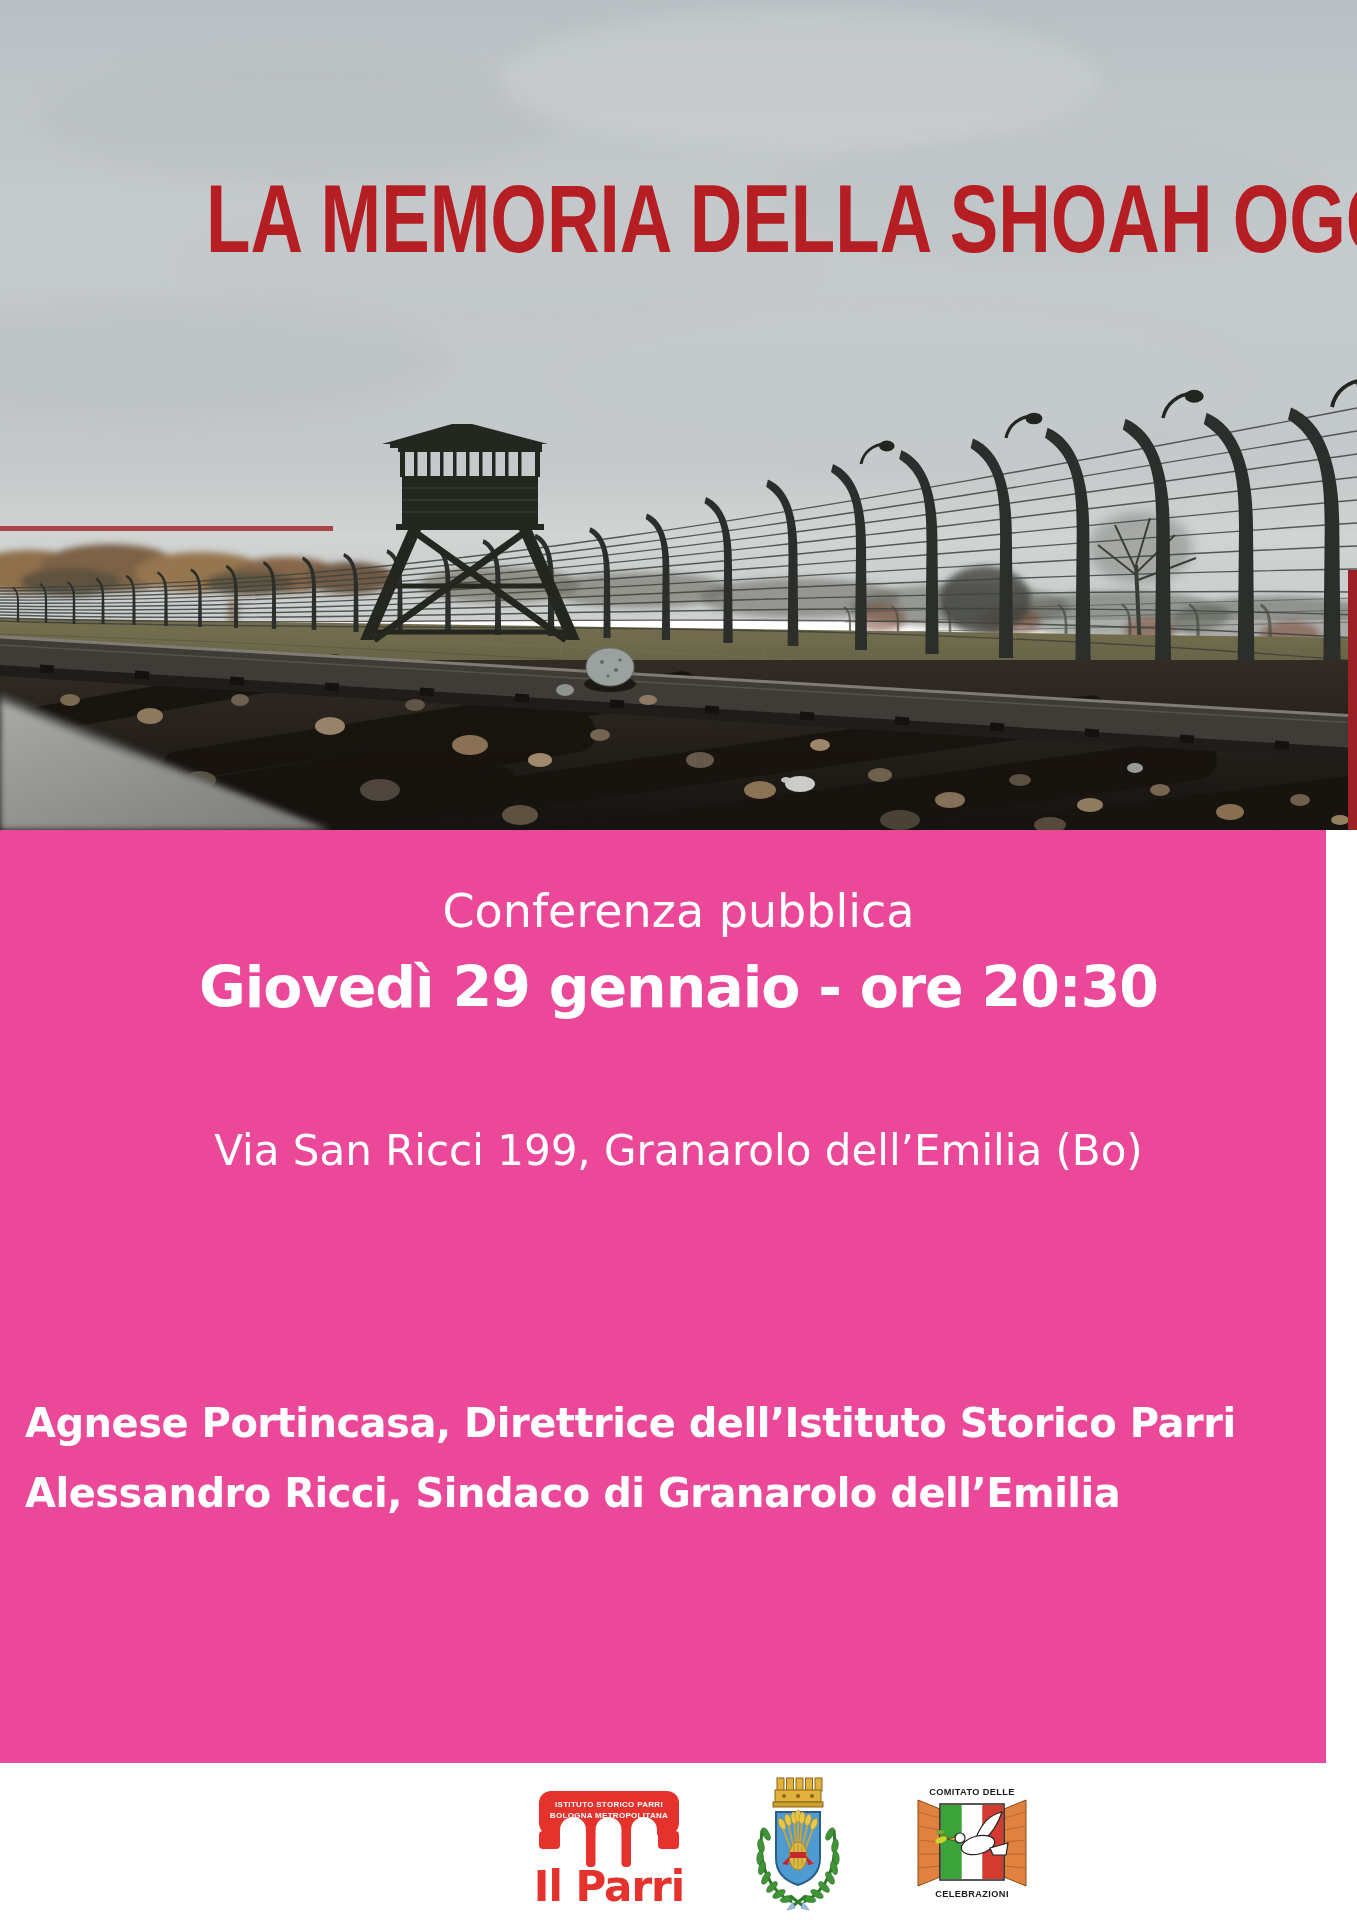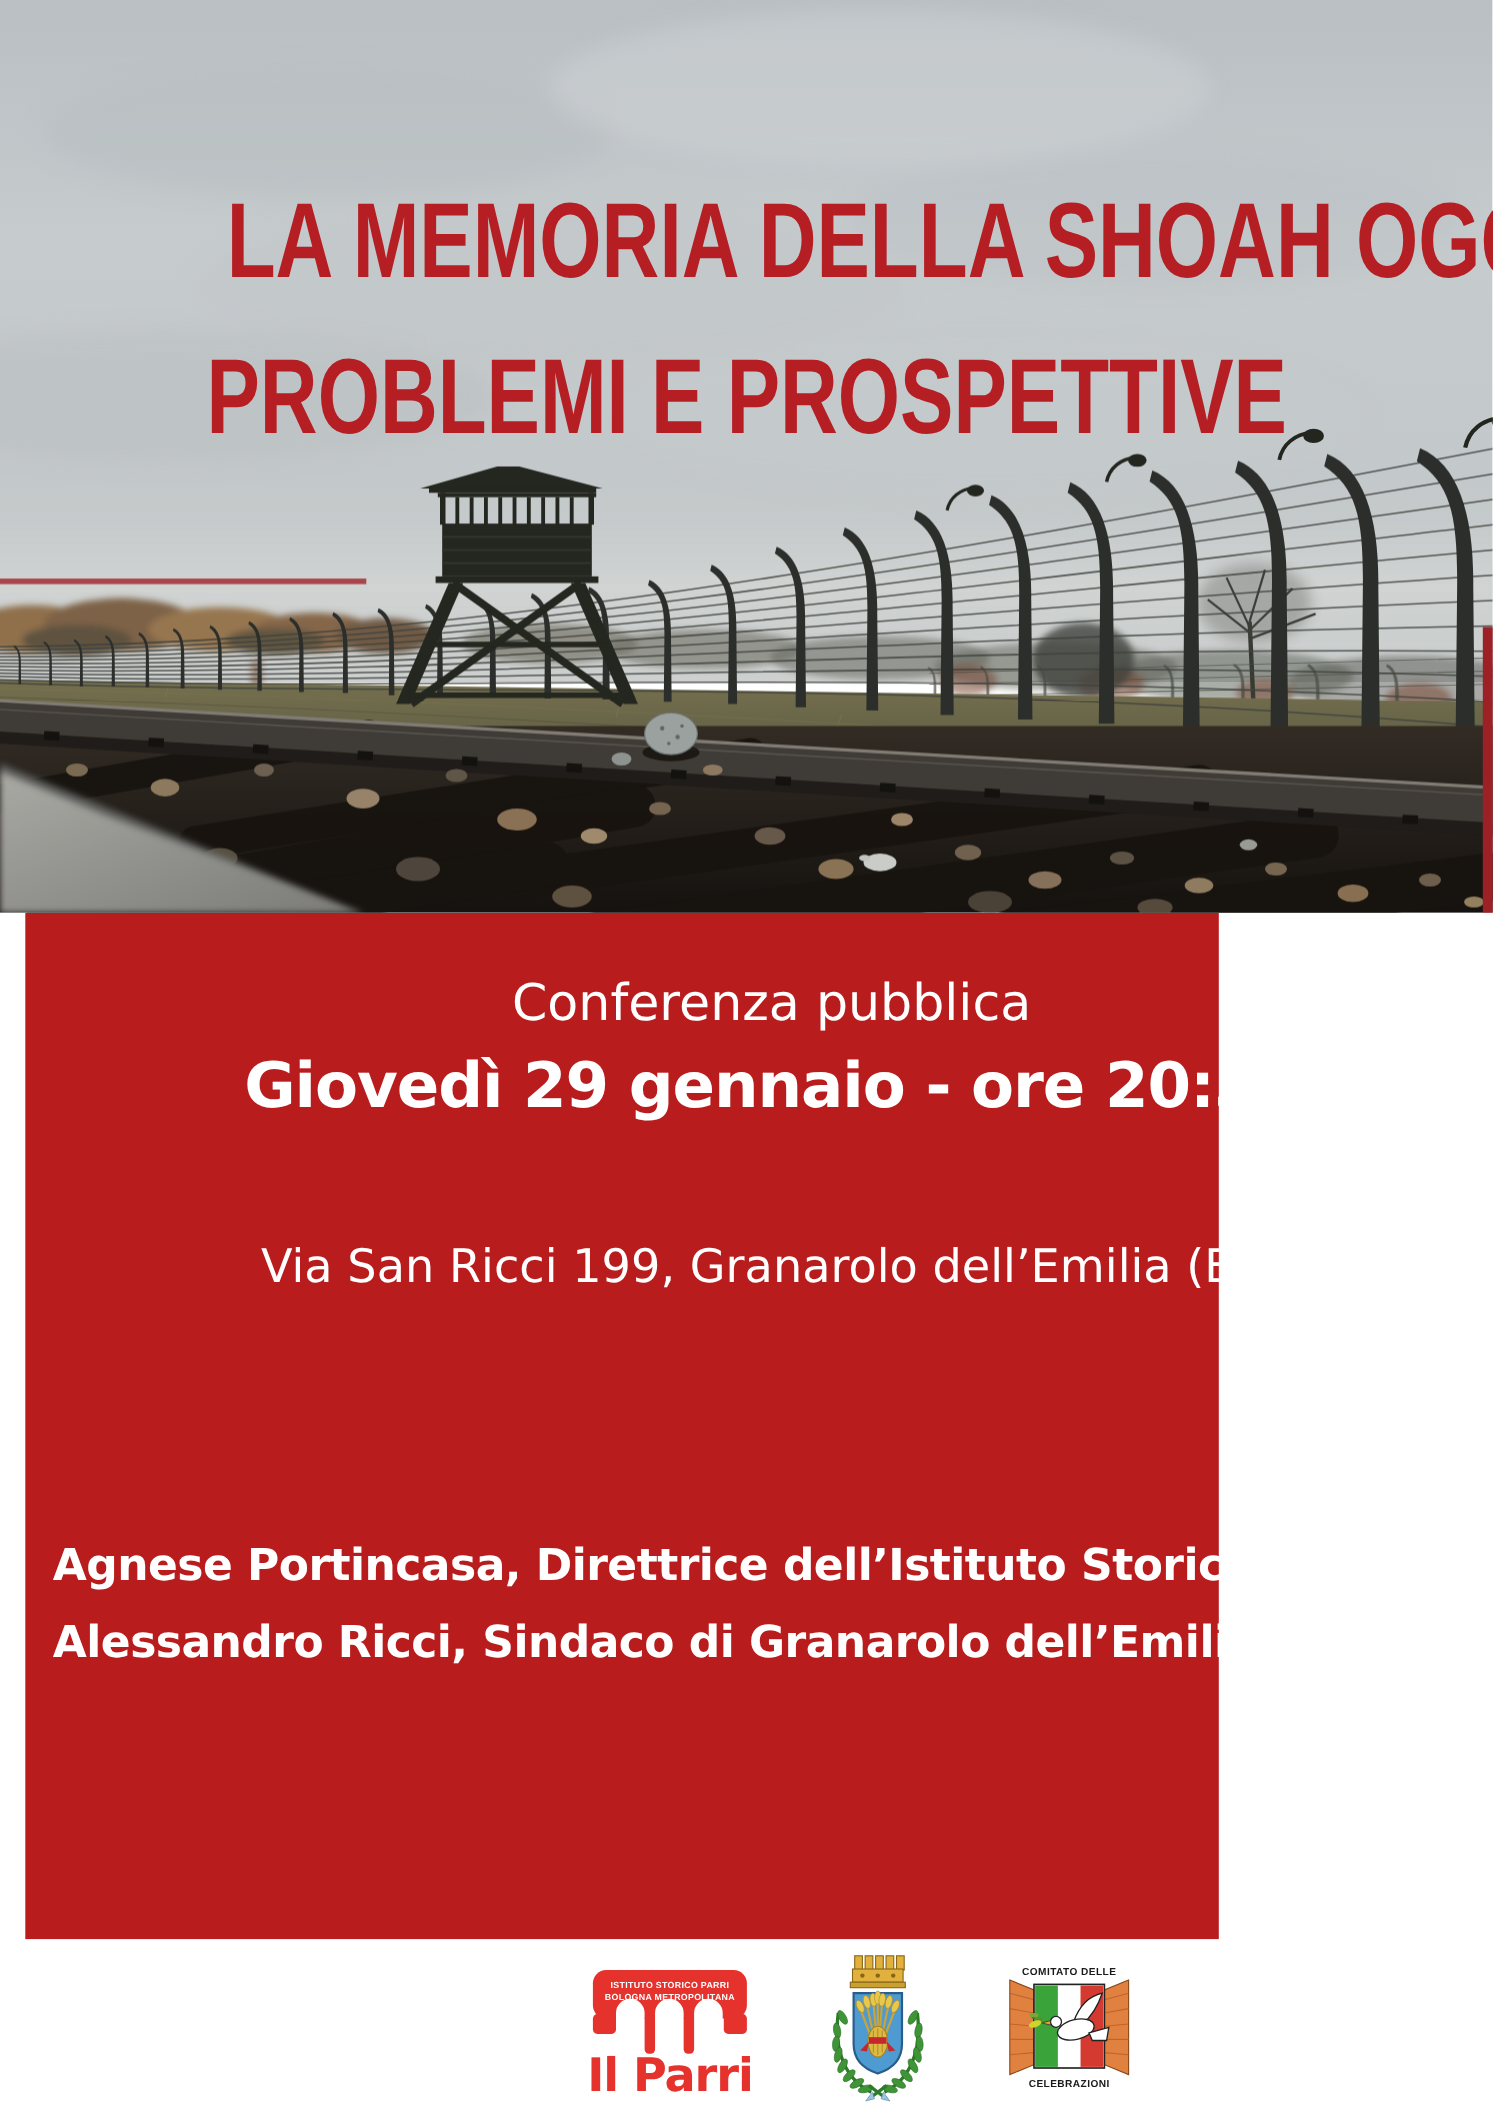--- a/index.html
+++ b/index.html
@@ -13,21 +13,21 @@
   .title-overlay{position:absolute;left:0;top:148px;width:1357px;text-align:center;z-index:5;}
   .title-line{display:block;height:142px;line-height:142px;white-space:nowrap;}
   .title-line>span{display:inline-block;transform:scaleX(.75);transform-origin:50% 50%;
       font-family:"Liberation Sans","DejaVu Sans",sans-serif;font-weight:bold;
       font-size:97px;letter-spacing:0;color:#b51f24;}
 
   .accent-h{position:absolute;left:0;top:526px;width:333px;height:5px;background:#a8444a;z-index:6;}
   .accent-v{position:absolute;right:0;top:570px;width:9px;height:260px;background:#9b2126;z-index:6;}
 
   
-  .red-section{position:absolute;left:0;top:830px;width:1085px;height:933px;background:#b91c1c;color:#ffffff;margin-left:23px;}
+  .red-section{position:absolute;left:0;top:830px;width:1326px;height:933px;background:#ec4899;color:#ffffff;}
   .rline{position:absolute;left:0;width:1357px;text-align:center;white-space:nowrap;}
   .line-conf {top:54px; font-size:46px;}
   .line-date {top:124px;font-size:57px;font-weight:bold;letter-spacing:-1px;}
   .line-sala {top:222px;font-size:46px;}
   .line-via  {top:296px;font-size:42px;}
   .lleft{position:absolute;left:25px;right:10px;text-align:left;white-space:nowrap;}
   .line-interv{top:506px;font-size:41px;}
   .line-name1{top:570px;font-size:40px;font-weight:bold;letter-spacing:-.5px;}
   .line-name2{top:640px;font-size:40px;font-weight:bold;letter-spacing:-.5px;}
 
@@ -300,21 +300,20 @@
       </g>
 
       <g filter="url(#b3)">
         <polygon points="0,694 330,830 240,830 0,716" fill="#5e605e"></polygon>
         <polygon points="0,702 96,742 330,830 0,830" fill="url(#wedgeG)"></polygon>
       </g>
     </svg>
 
     <div class="title-overlay">
       <span class="title-line"><span>LA MEMORIA DELLA SHOAH OGGI.</span></span>
-      <span class="title-line"><span>PROBLEMI E PROSPETTIVE</span></span>
     </div>
     <div class="accent-h"></div>
     <div class="accent-v"></div>
   </div>
 
   <div class="red-section">
     <div class="rline line-conf">Conferenza pubblica</div>
     <div class="rline line-date">Giovedì 29 gennaio - ore 20:30</div>
     <div class="rline line-via">Via San Ricci 199, Granarolo dell’Emilia (Bo)</div>
     <div class="lleft line-name2">Alessandro Ricci, Sindaco di Granarolo dell’Emilia</div>

